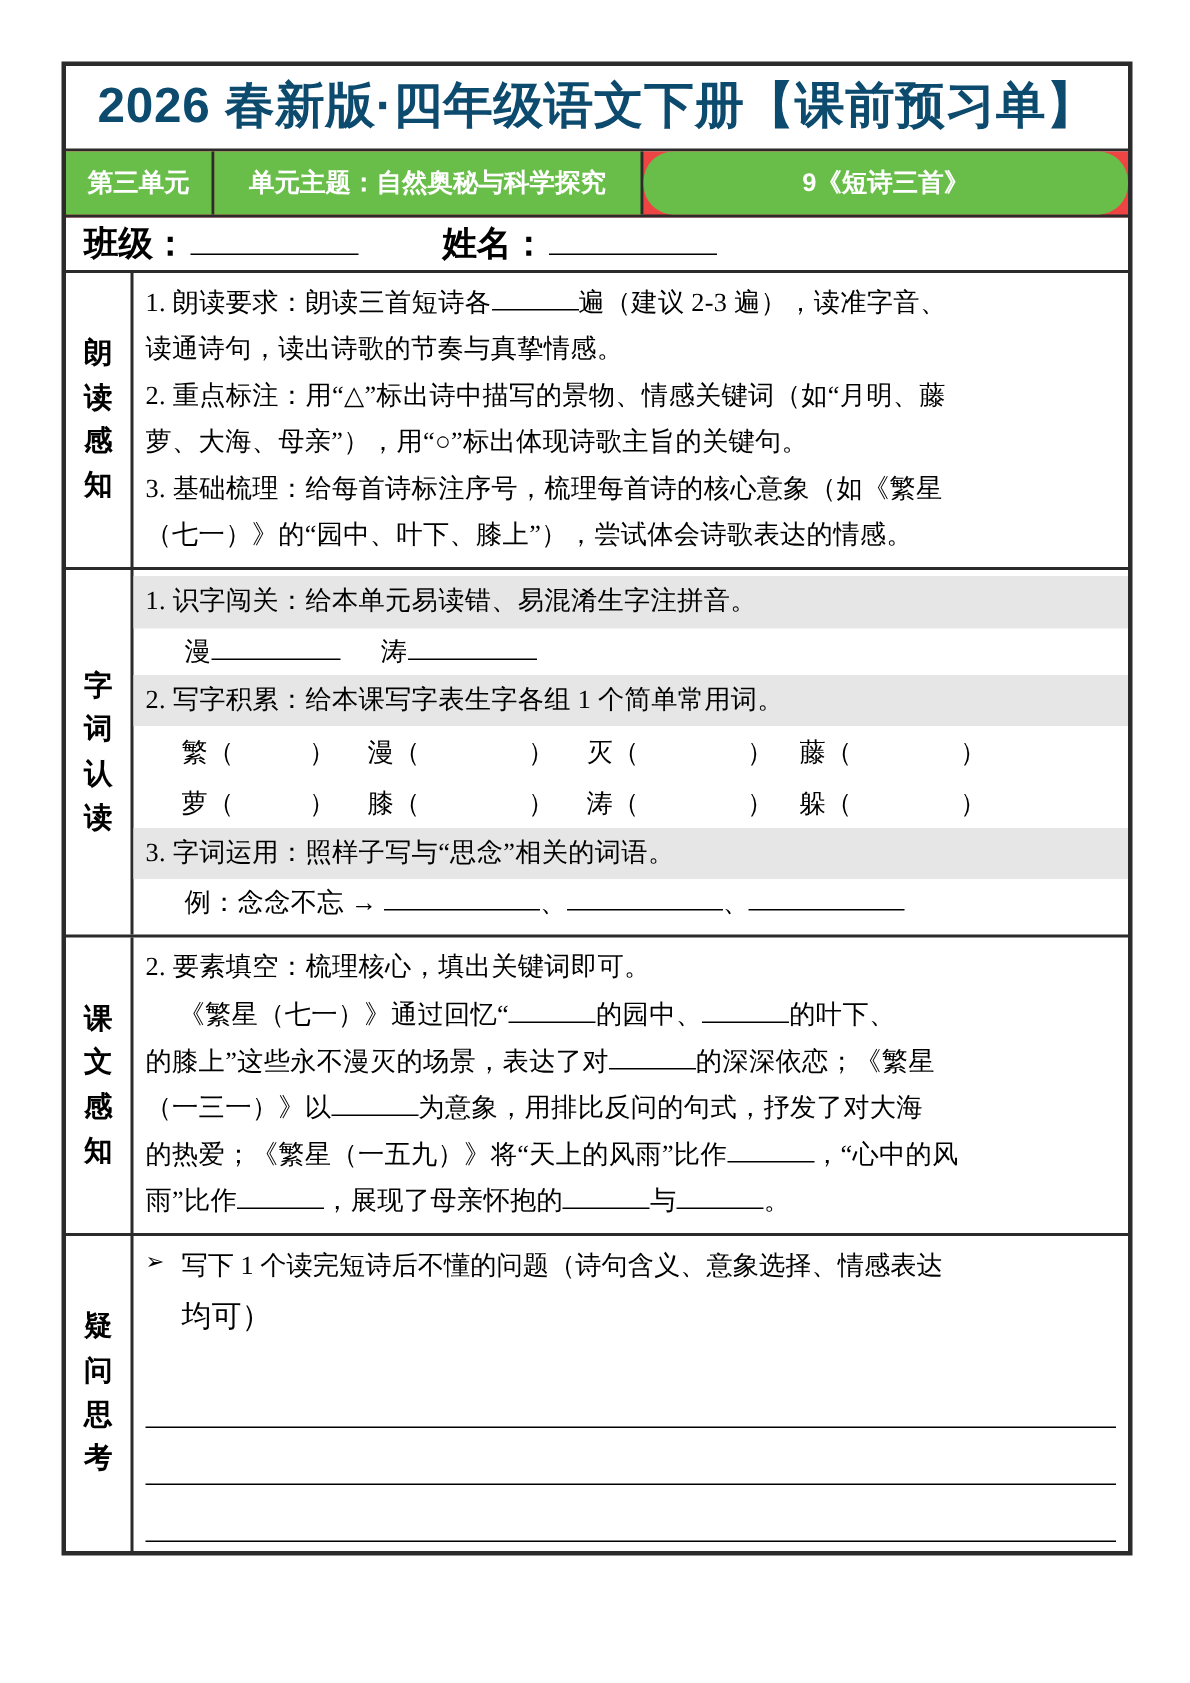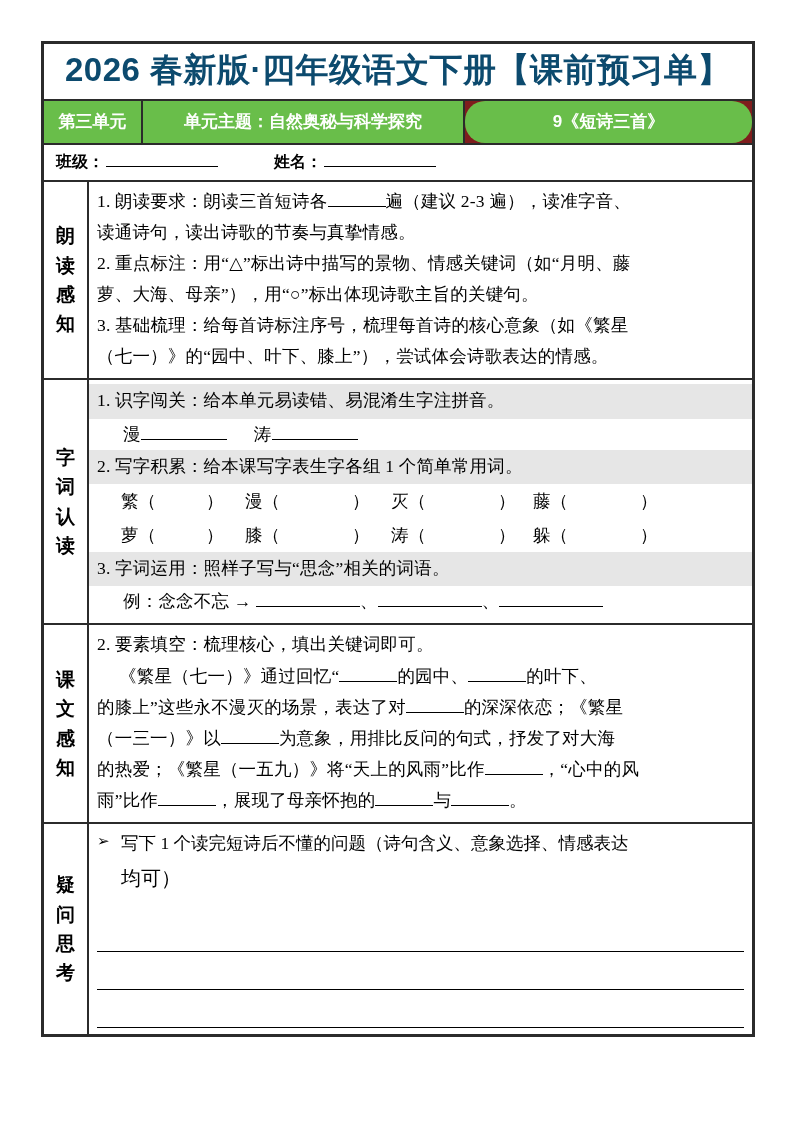--- a/index.html
+++ b/index.html
@@ -40,50 +40,50 @@
     letter-spacing: 0.5px;
     color: #0c4a6e;
     line-height: 1.2;
     white-space: nowrap;
   }
 
   
   .green-row {
     display: flex;
     border-bottom: 2px solid #2b2b2b;
-    background: #7f1d1d;
+    background: #ef4444;
     height: 42px;
   }
   .green-cell {
     background: #69be4a;
     color: #ffffff;
     font-family: "Liberation Sans", "DejaVu Sans", sans-serif;
     font-weight: bold;
     font-size: 17px;
     display: flex;
     align-items: center;
     justify-content: center;
     box-sizing: border-box;
     white-space: nowrap;
   }
   .gc-unit   { width: 99px;  border-right: 2px solid #2b2b2b; }
-  .gc-theme  { width: 322px; border-right: 2px solid #2b2b2b; font-family: Liberation Serif, serif; }
+  .gc-theme  { width: 286px; border-right: 2px solid #2b2b2b; font-family: Liberation Serif, serif; }
   .gc-lesson { flex: 1; border-radius: 20px; }
 
   
   .info-row {
     display: flex;
     align-items: center;
     border-bottom: 2px solid #2b2b2b;
     height: 37px;
     padding: 0 12px;
     box-sizing: border-box;
     font-family: "Liberation Sans", "DejaVu Sans", sans-serif;
     font-weight: bold;
-    font-size: 16px;
+    font-size: 23px;
   }
   .info-item { display: flex; align-items: baseline; white-space: nowrap; }
   .info-label { }
   .blank-line {
     display: inline-block;
     border-bottom: 1.6px solid #000;
     height: 15px;
     margin-left: 2px;
   }
   .bl-class { width: 112px; }

